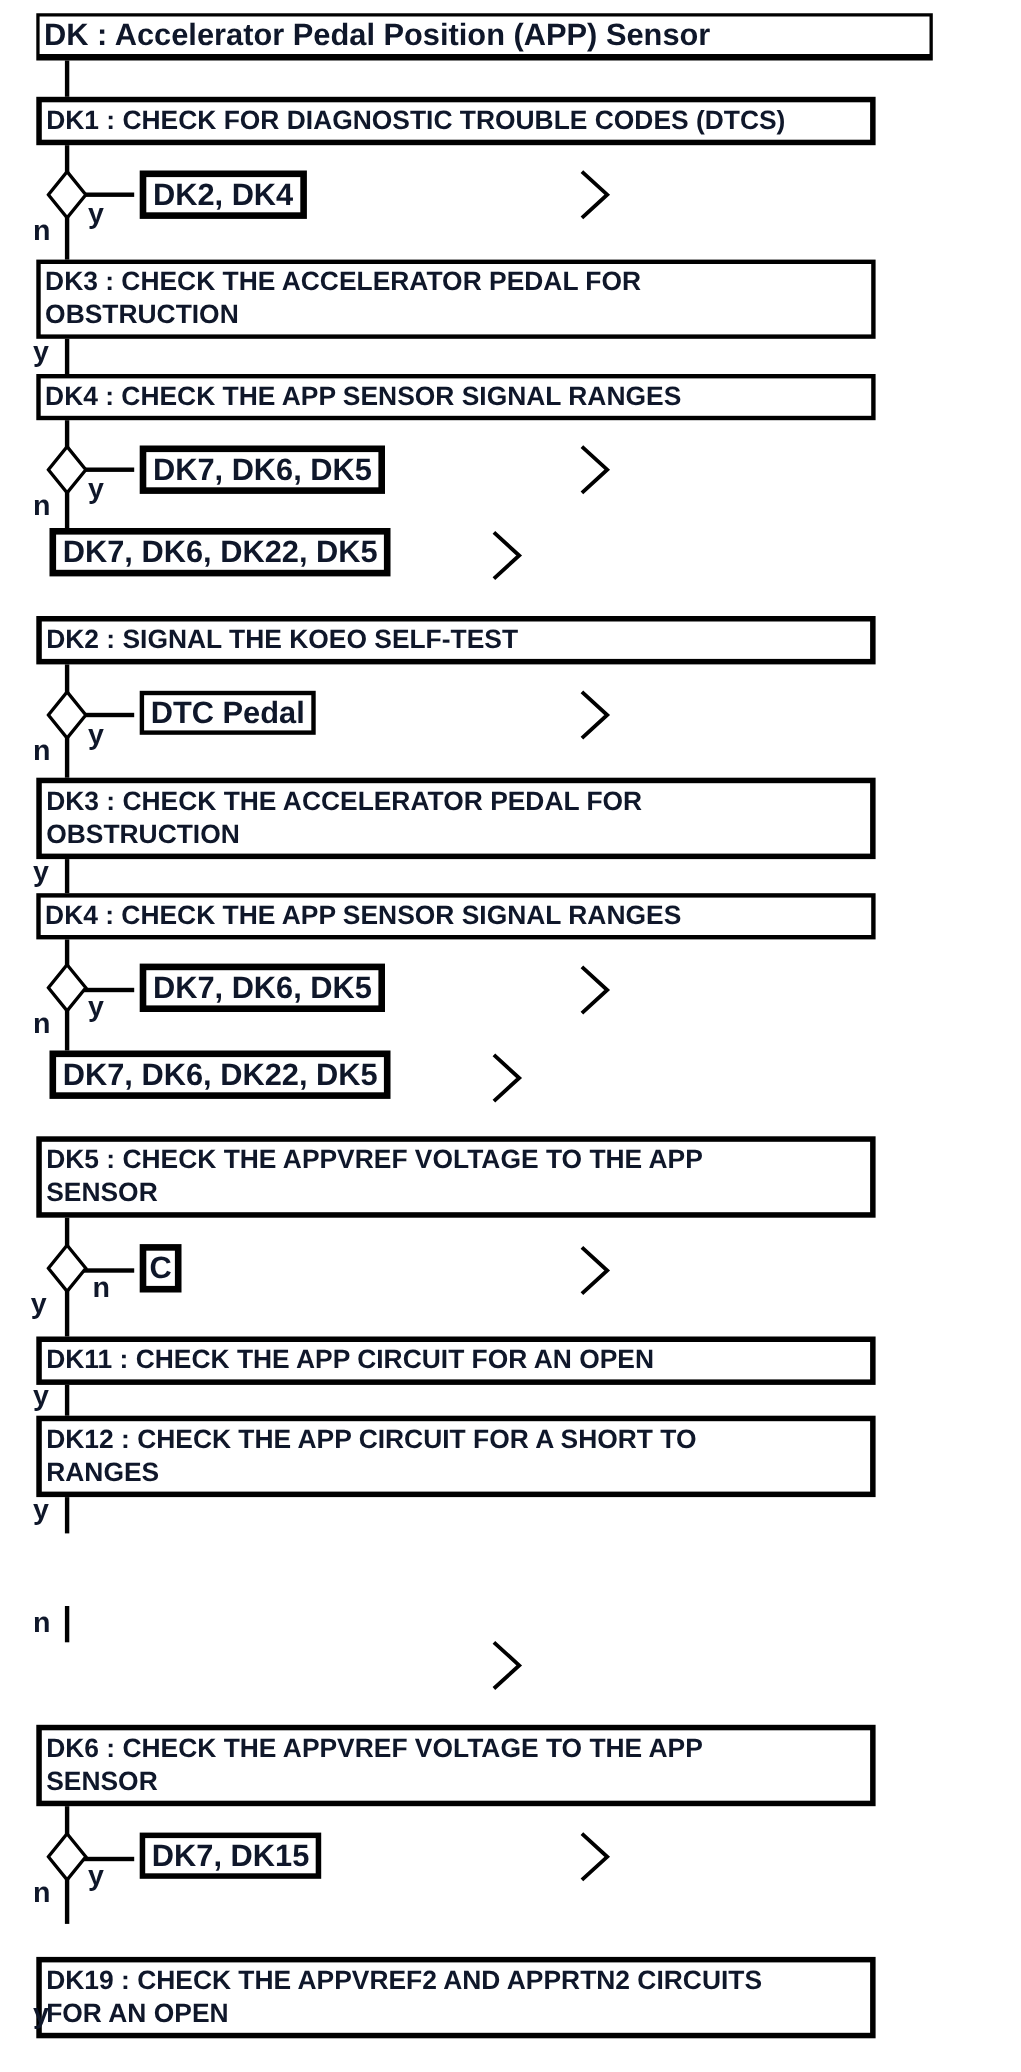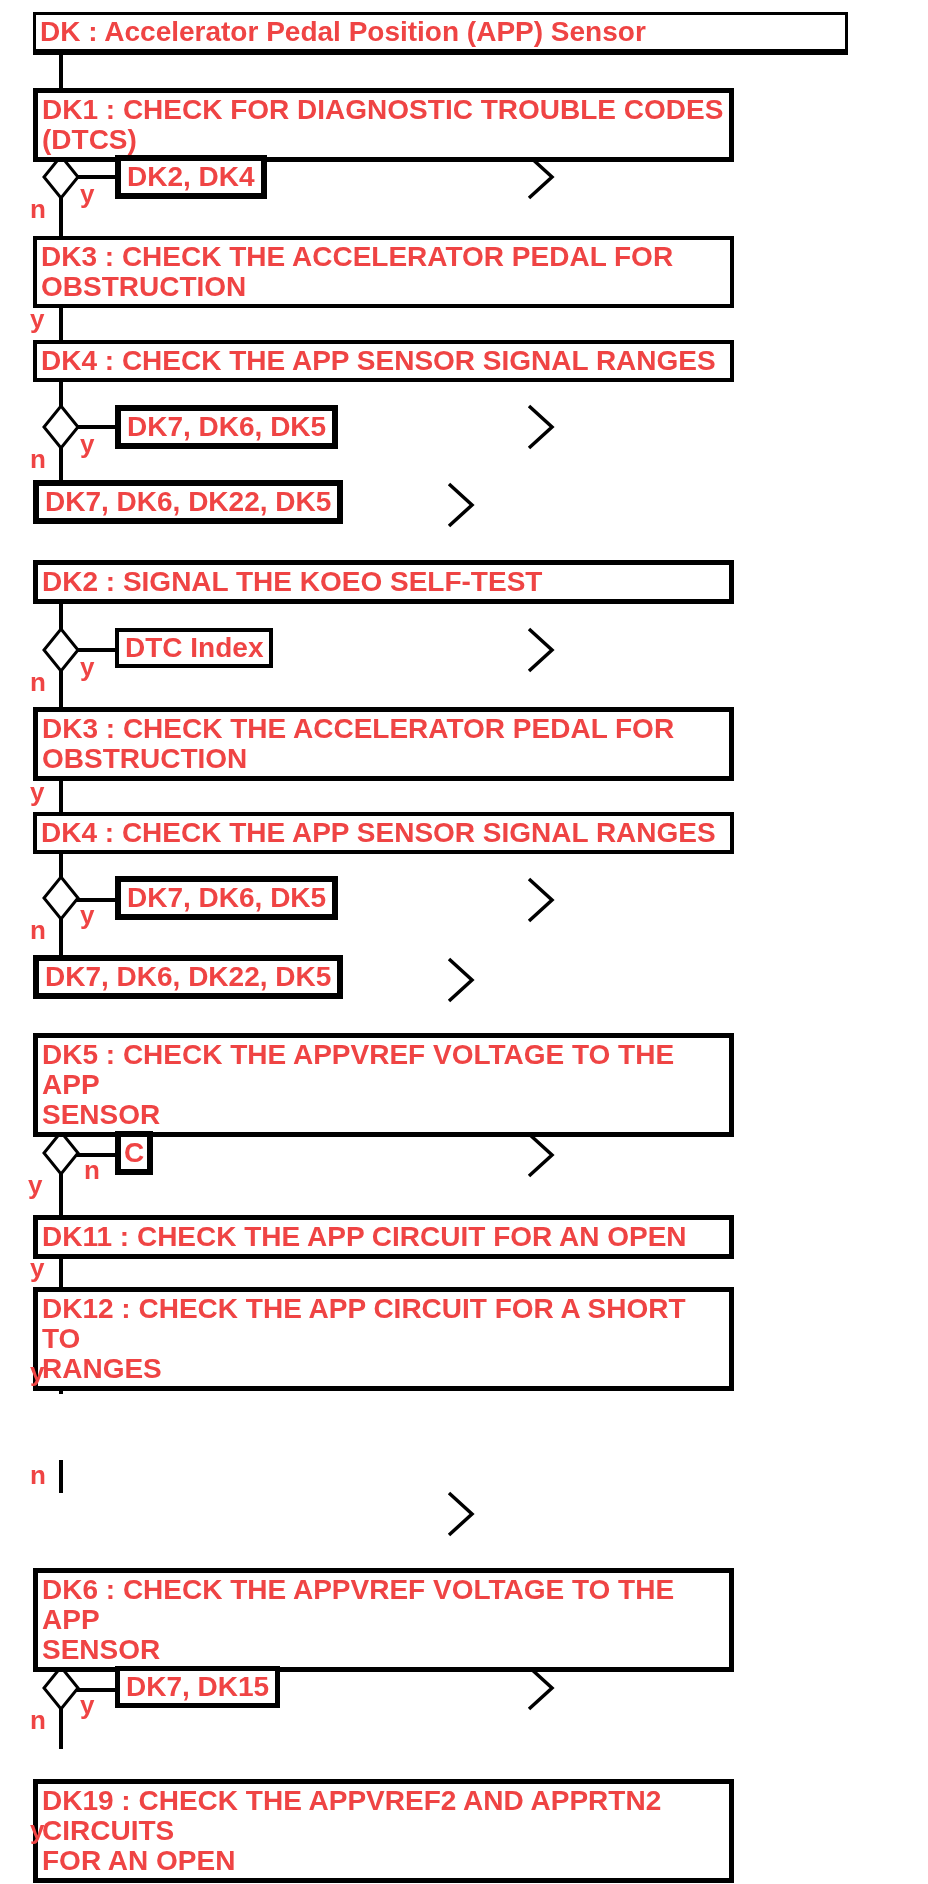--- a/index.html
+++ b/index.html
@@ -1,28 +1,28 @@
 <!DOCTYPE html>
 <html><head>
 <meta charset="utf-8">
 <style>
   html,body{margin:0;padding:0;background:#ffffff;}
   .page{position:relative;width:928px;height:1884px;background:#ffffff;overflow:hidden;
-        font-family:"Liberation Sans",sans-serif;color:#ef4444;}
+        font-family:"Liberation Sans",sans-serif;color:#0f172a;}
   .vline{position:absolute;width:4px;background:#000;}
   .hline{position:absolute;height:4px;background:#000;}
-  .wbox{position:absolute;left:33px;width:701px;box-sizing:border-box;background:#fff;
-        border:4px solid #000;font-weight:bold;font-size:28px;line-height:30px;
+  .wbox{position:absolute;left:33px;width:763px;box-sizing:border-box;background:#fff;
+        border:4px solid #000;font-weight:bold;font-size:24px;line-height:30px;
         padding:2px 4px;white-space:pre-line;}
   .heavy{border-width:5px;}
   .titlebox{position:absolute;left:33px;width:815px;box-sizing:border-box;background:#fff;
         border:3px solid #000;border-bottom-width:6px;font-weight:bold;font-size:28px;
         line-height:30px;padding:2px 4px;white-space:nowrap;}
   .bbox{position:absolute;box-sizing:border-box;background:#fff;border:6px solid #000;
-        font-weight:bold;font-size:28px;line-height:30px;padding:1px 6px;white-space:nowrap;}
+        font-weight:bold;font-size:28px;line-height:30px;padding:1px 6px;white-space:nowrap;margin-left:12px;}
   .bw4{border-width:4px;}
   .bw5{border-width:5px;}
   .cpad{padding:1px 3px;}
   .lbl{position:absolute;font-weight:bold;font-size:26px;line-height:26px;}
   .diamond,.chev{position:absolute;}
 </style>
 </head>
 <body>
 
 <div class="page">
@@ -110,21 +110,21 @@
   <div class="wbox heavy" style="top:1287px">DK12 : CHECK THE APP CIRCUIT FOR A SHORT TO
 RANGES</div>
   <div class="wbox heavy" style="top:1568px">DK6 : CHECK THE APPVREF VOLTAGE TO THE APP
 SENSOR</div>
   <div class="wbox heavy" style="top:1779px">DK19 : CHECK THE APPVREF2 AND APPRTN2 CIRCUITS
 FOR AN OPEN</div>
 
   <div class="bbox" style="left:115px;top:155px">DK2, DK4</div>
   <div class="bbox" style="left:115px;top:405px">DK7, DK6, DK5</div>
   <div class="bbox" style="left:33px;top:480px">DK7, DK6, DK22, DK5</div>
-  <div class="bbox bw4" style="left:115px;top:628px">DTC Index</div>
+  <div class="bbox bw4" style="left:115px;top:628px">DTC Pedal</div>
   <div class="bbox" style="left:115px;top:876px">DK7, DK6, DK5</div>
   <div class="bbox" style="left:33px;top:955px">DK7, DK6, DK22, DK5</div>
   <div class="bbox cpad" style="left:115px;top:1131px">C</div>
   <div class="bbox bw5" style="left:115px;top:1666px">DK7, DK15</div>
 
   <div class="lbl" style="left:80px;top:181px">y</div>
   <div class="lbl" style="left:30px;top:196px">n</div>
   <div class="lbl" style="left:30px;top:306px">y</div>
   <div class="lbl" style="left:80px;top:431px">y</div>
   <div class="lbl" style="left:30px;top:446px">n</div>

